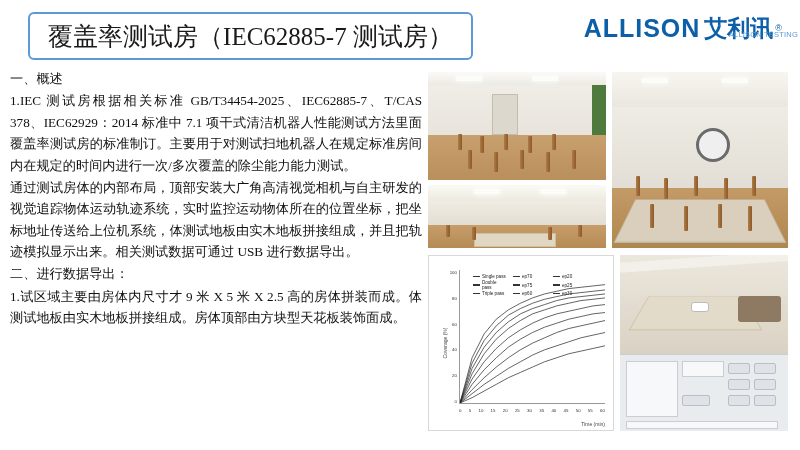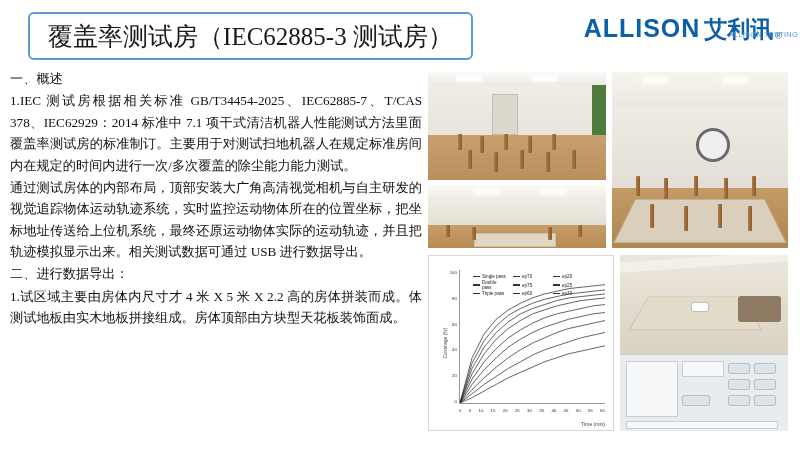--- a/index.html
+++ b/index.html
@@ -24,21 +24,21 @@
     font-family: "Liberation Serif", serif;
     font-size: 25px;
     color: #1a1a1a;
     letter-spacing: 0px;
     white-space: nowrap;
   }
 
   .logo-wrap {
     position: absolute;
     right: 18px; top: 16px;
-    display: flex; align-items: flex-end;
+    display: flex; align-items: center;
   }
   .logo-main {
     font-family: "Liberation Sans", sans-serif;
     font-weight: bold;
     font-size: 25px;
     color: #0d5fa8;
     letter-spacing: 1px;
     line-height: 1;
   }
   .logo-cn {
@@ -182,36 +182,36 @@
   .p5-panel{ position:absolute; background:#f7f8fa; border:1px solid #c9ced3; }
   .p5-btn { position:absolute; background:#dfe3e8; border:1px solid #b9bfc6;
             border-radius:2px; }
 </style>
 </head>
 <body>
 
 <div class="page">
 
   <div class="title-box">
-    <div class="title-text">覆盖率测试房（IEC62885-3 测试房）</div>
+    <div class="title-text">覆盖率测试房（IEC62885-7 测试房）</div>
   </div>
 
   <div class="logo-wrap">
     <span class="logo-main">ALLISON</span>
     <span class="logo-cn">艾利讯</span>
     <span class="logo-reg">®</span>
   </div>
   <div class="logo-sub">ALLISON TESTING</div>
 
   <div class="body-col">
     <p class="sec-head">一、概述</p>
     <p>1.IEC 测试房根据相关标准 GB/T34454-2025、IEC62885-7、T/CAS 378、IEC62929：2014 标准中 7.1 项干式清洁机器人性能测试方法里面覆盖率测试房的标准制订。主要用于对测试扫地机器人在规定标准房间内在规定的时间内进行一次/多次覆盖的除尘能力能力测试。</p>
-    <p>通过测试房体的内部布局，顶部安装大广角高清视觉相机与自主研发的视觉追踪物体运动轨迹系统，实时监控运动物体所在的位置坐标，把坐标地址传送给上位机系统，最终还原运动物体实际的运动轨迹，并且把轨迹模拟显示出来。相关测试数据可通过 USB 进行数据导出。</p>
+    <p>通过测试房体的内部布局，顶部安装大广角高清视觉相机与自主研发的视觉追踪物体运动轨迹系统，实时监控运动物体所在的位置坐标，把坐标地址传送给上位机系统，体测试地板由实木地板拼接组成，并且把轨迹模拟显示出来。相关测试数据可通过 USB 进行数据导出。</p>
     <p class="sec-head">二、进行数据导出：</p>
-    <p>1.试区域主要由房体内尺寸才 4 米 X 5 米 X 2.2 高的房体拼装而成。体测试地板由实木地板拼接组成。房体顶部由方块型天花板装饰面成。</p>
+    <p>1.试区域主要由房体内尺寸才 9 米 X 5 米 X 2.5 高的房体拼装而成。体测试地板由实木地板拼接组成。房体顶部由方块型天花板装饰面成。</p>
   </div>
 
   <div class="ph ph-1">
     <div class="p1-wall wall"></div>
     <div class="p1-ceil"></div>
     <div class="p1-light" style="left:28px;"></div>
     <div class="p1-light" style="left:104px;"></div>
     <div class="p1-door"></div>
     <div class="p1-green"></div>
     <div class="p1-floor floor"></div>

